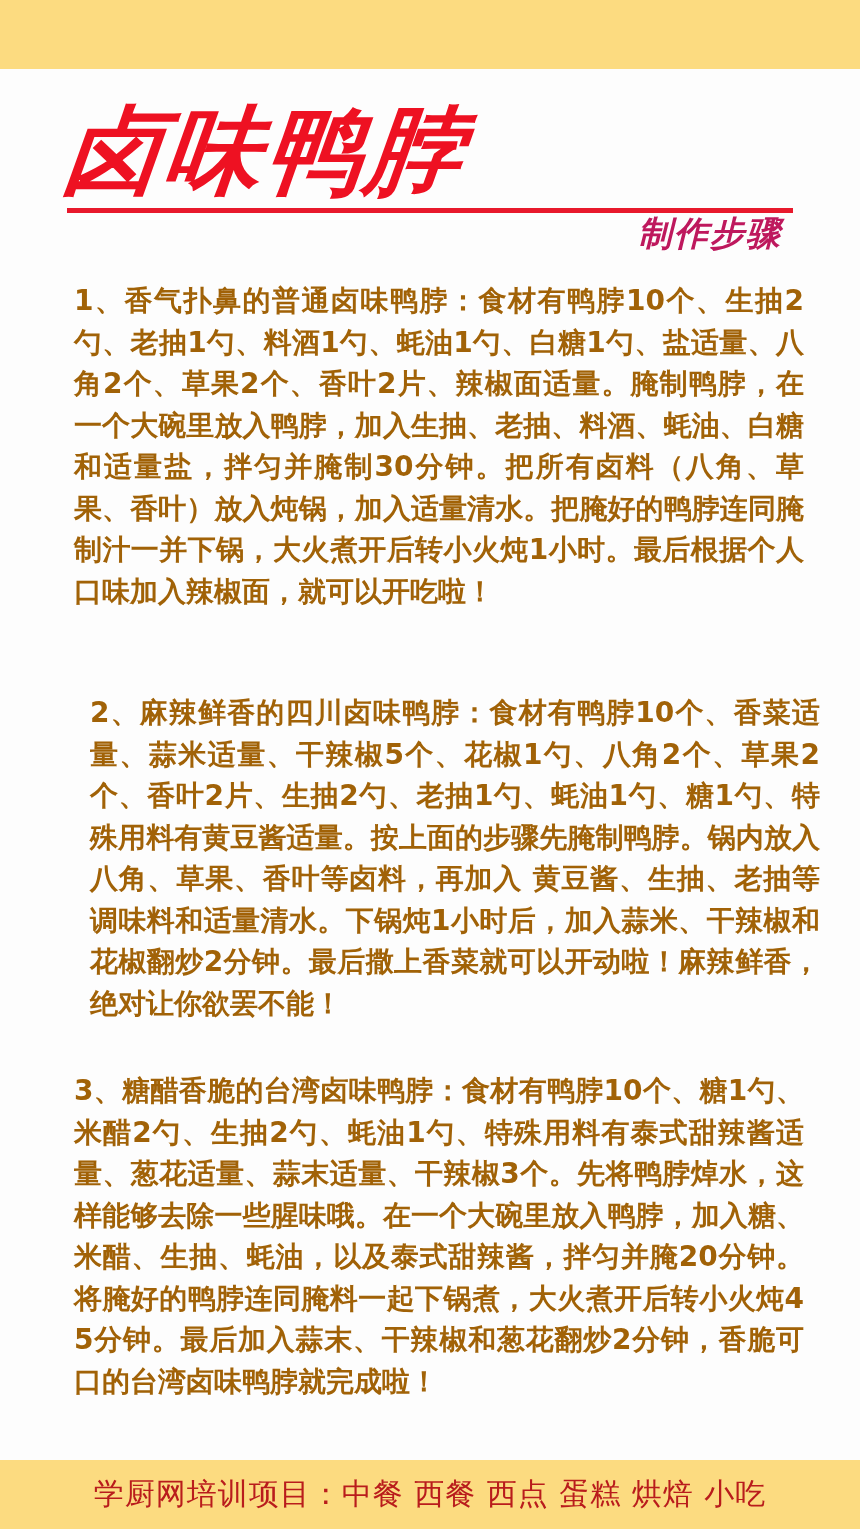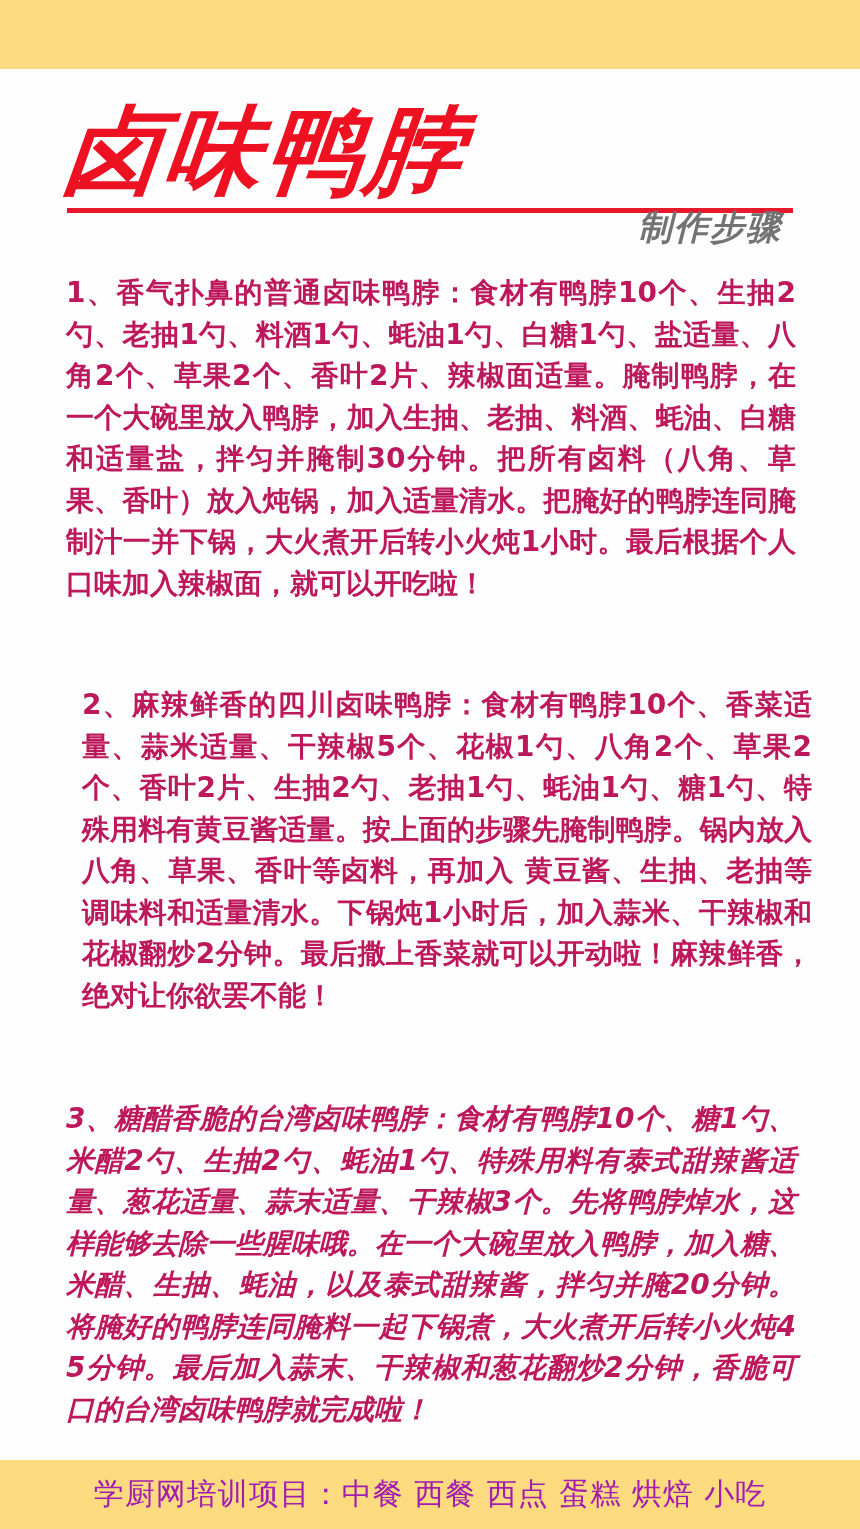--- a/index.html
+++ b/index.html
@@ -9,37 +9,37 @@
     }
     .top-band { position: absolute; left: 0; top: 0; width: 860px; height: 69px; background: #fcdb80; }
     .title {
       position: absolute; left: 66px; top: 96px; margin: 0;
       font-family: "DejaVu Sans", sans-serif; font-weight: bold; font-style: italic;
       font-size: 96px; line-height: 110px; color: #ee1122; letter-spacing: 4px;
       transform: skewX(-6deg);
     }
     .rule { position: absolute; left: 67px; top: 208px; width: 726px; height: 5px; background: #e8192c; }
     .subtitle {
-      position: absolute; right: 78px; top: 204px;
-      font-weight: bold; font-style: italic; font-size: 34px; line-height: 46px; color: #737373;
+      position: absolute; right: 78px; top: 210px;
+      font-weight: bold; font-style: italic; font-size: 34px; line-height: 46px; color: #be185d;
       letter-spacing: 2px;
     }
     .content { position: absolute; left: 66px; top: 272px; width: 730px; }
     .para {
-      margin: 0; font-size: 28px; line-height: 41.5px; color: #be185d; font-weight: bold;
+      margin: 8px; font-size: 28px; line-height: 41.5px; color: #a16207; font-weight: bold;
       text-align: justify; word-break: break-all;
     }
     .p2 { position: absolute; top: 412px; left: 16px; width: 730px; }
-    .p3 { position: absolute; top: 826px; left: 0; width: 730px; font-style: italic; }
+    .p3 { position: absolute; top: 790px; left: 0; width: 730px; }
     .p1 { position: absolute; top: 0; left: 0; width: 730px; }
     .bottom-band {
       position: absolute; left: 0; top: 1460px; width: 860px; height: 69px; background: #fcdb80;
       display: flex; align-items: center; justify-content: center;
     }
-    .footer-text { font-size: 30px; color: #a21caf; letter-spacing: 1px; text-align: center; }
+    .footer-text { font-size: 30px; color: #b91c1c; letter-spacing: 1px; text-align: center; }
   </style>
 </head>
 <body>
 
 <div class="top-band"></div>
 
 <h1 class="title">卤味鸭脖</h1>
 <div class="rule"></div>
 <div class="subtitle">制作步骤</div>
 

